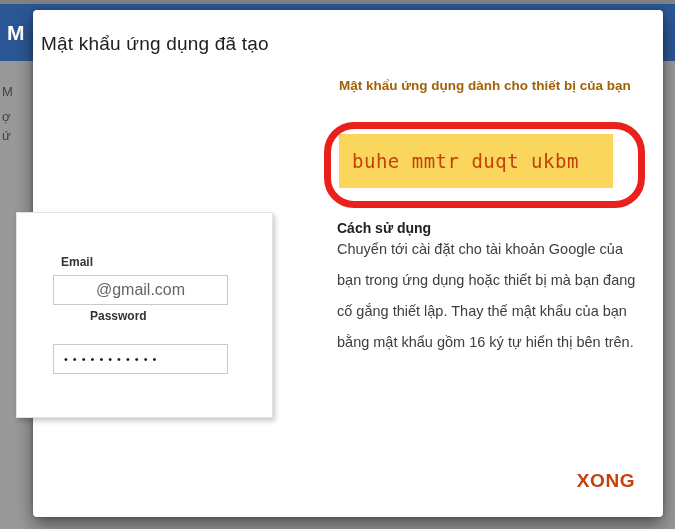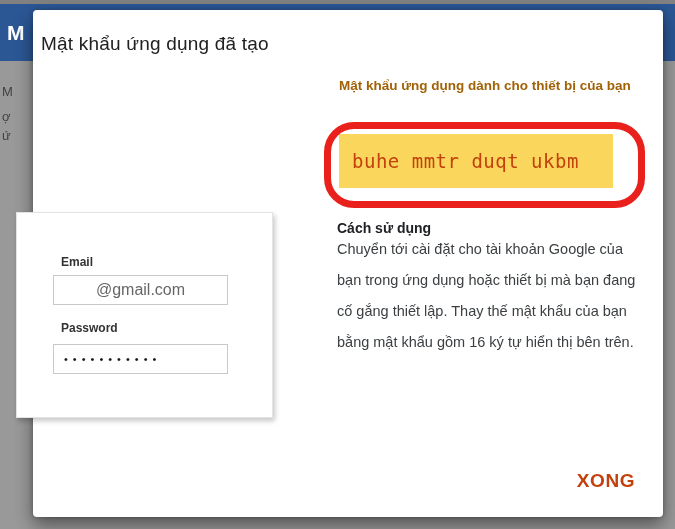--- a/index.html
+++ b/index.html
@@ -84,21 +84,21 @@
   .form-card {
     position: absolute; left: 16px; top: 212px; width: 257px; height: 206px;
     background: #ffffff; border: 1px solid #e3e3e3;
     box-shadow: 2px 3px 5px rgba(0,0,0,0.22);
   }
   .field-label {
     position: absolute; left: 36px;
     font-size: 12px; font-weight: bold; color: #333333; padding-left: 8px;
   }
   .email-label { top: 42px; }
-  .password-label { top: 108px; }
+  .password-label { top: 96px; margin-left: 29px; }
   .field-box {
     position: absolute; left: 36px; width: 175px; height: 30px;
     background: #ffffff; border: 1px solid #c9c9c9;
     font-size: 16px; color: #666666;
     display: flex; align-items: center; justify-content: center;
   }
   .email-box { top: 62px; }
   .password-field {
     top: 131px; justify-content: flex-start; padding-left: 10px;
     font-size: 11px; color: #1a1a1a; letter-spacing: 5px;

